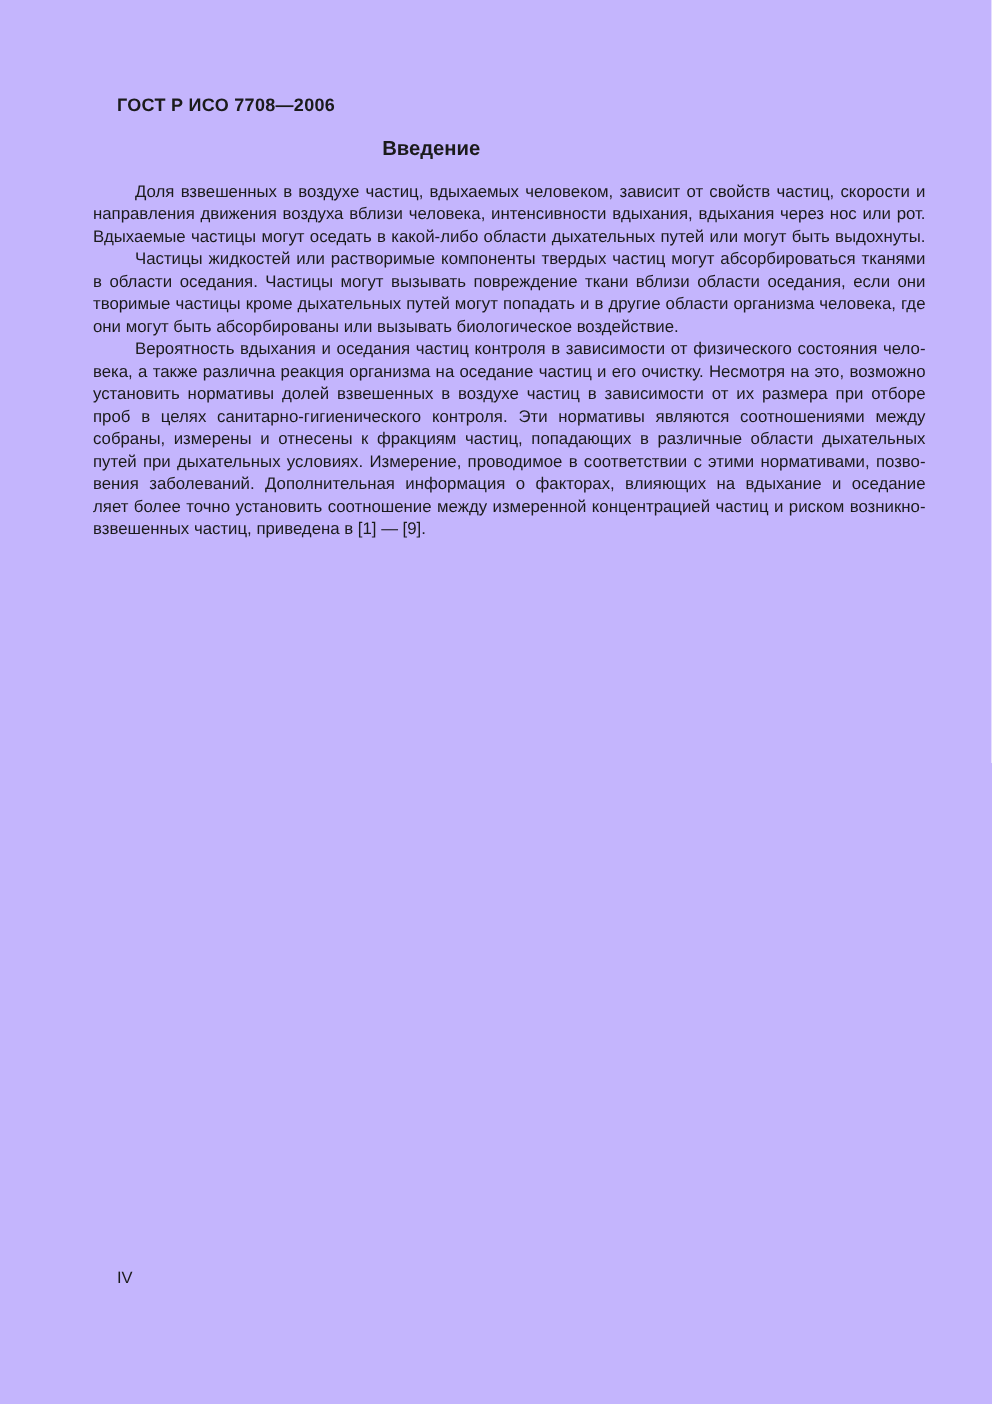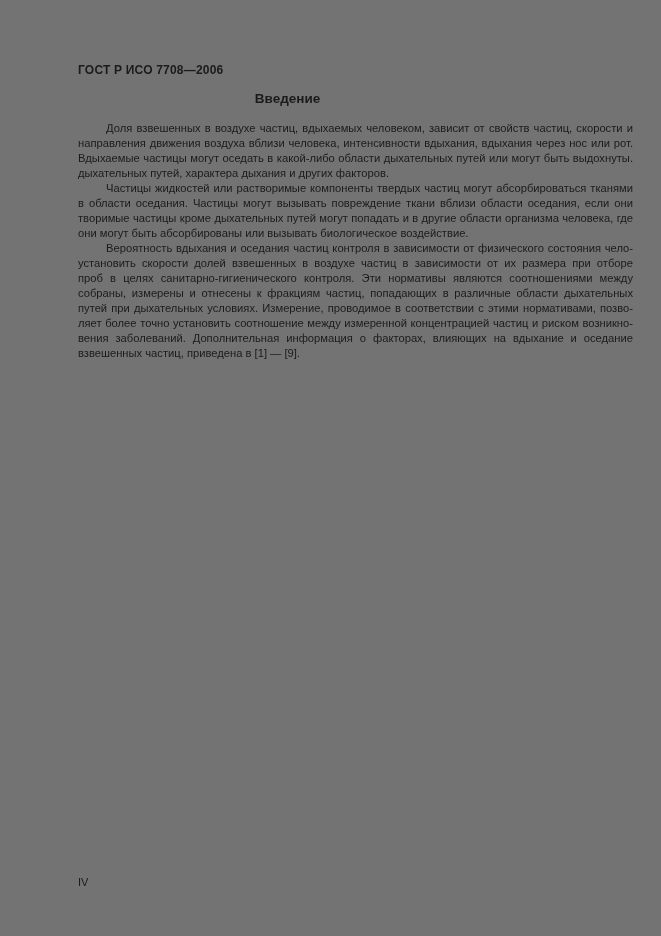--- a/index.html
+++ b/index.html
@@ -4,21 +4,21 @@
 <style>
   html, body {
     margin: 0;
     padding: 0;
     background: #ffffff;
   }
   .page {
     position: relative;
     width: 661px;
     height: 936px;
-    background: #737373;
+    background: #c4b5fd;
     font-family: "Liberation Sans", sans-serif;
     color: #1b1b1b;
     overflow: hidden;
   }
   .doc-header {
     position: absolute;
     left: 78px;
     top: 63px;
     font-size: 12px;
     font-weight: bold;
@@ -30,21 +30,21 @@
     left: 0;
     top: 91px;
     width: 575px;
     margin: 0;
     text-align: center;
     font-size: 13.5px;
     font-weight: bold;
   }
   .doc-body {
     position: absolute;
-    left: 78px;
+    left: 62px;
     top: 121px;
     width: 555px;
   }
   .para {
     margin: 0;
     padding: 0;
   }
   .line {
     font-size: 11.2px;
     line-height: 15px;
@@ -56,56 +56,55 @@
     text-indent: 28px;
   }
   .line.last {
     text-align-last: left;
   }
   .page-number {
     position: absolute;
     left: 78px;
     top: 846px;
     font-size: 11px;
-    margin-top: 30px;
   }
 </style>
 </head>
 <body>
 
 <div class="page">
 
   <div class="doc-header">ГОСТ Р ИСО 7708—2006</div>
 
   <h1 class="doc-title">Введение</h1>
 
   <div class="doc-body">
 
     <div class="para">
       <div class="line first">Доля взвешенных в воздухе частиц, вдыхаемых человеком, зависит от свойств частиц, скорости и</div>
       <div class="line">направления движения воздуха вблизи человека, интенсивности вдыхания, вдыхания через нос или рот.</div>
       <div class="line">Вдыхаемые частицы могут оседать в какой-либо области дыхательных путей или могут быть выдохнуты.</div>
-      <div class="line last">дыхательных путей, характера дыхания и других факторов.</div>
     </div>
 
     <div class="para">
       <div class="line first">Частицы жидкостей или растворимые компоненты твердых частиц могут абсорбироваться тканями</div>
       <div class="line">в области оседания. Частицы могут вызывать повреждение ткани вблизи области оседания, если они</div>
       <div class="line">творимые частицы кроме дыхательных путей могут попадать и в другие области организма человека, где</div>
       <div class="line last">они могут быть абсорбированы или вызывать биологическое воздействие.</div>
     </div>
 
     <div class="para">
       <div class="line first">Вероятность вдыхания и оседания частиц контроля в зависимости от физического состояния чело-</div>
-      <div class="line">установить скорости долей взвешенных в воздухе частиц в зависимости от их размера при отборе</div>
+      <div class="line">века, а также различна реакция организма на оседание частиц и его очистку. Несмотря на это, возможно</div>
+      <div class="line">установить нормативы долей взвешенных в воздухе частиц в зависимости от их размера при отборе</div>
       <div class="line">проб в целях санитарно-гигиенического контроля. Эти нормативы являются соотношениями между</div>
       <div class="line">собраны, измерены и отнесены к фракциям частиц, попадающих в различные области дыхательных</div>
       <div class="line">путей при дыхательных условиях. Измерение, проводимое в соответствии с этими нормативами, позво-</div>
+      <div class="line">вения заболеваний. Дополнительная информация о факторах, влияющих на вдыхание и оседание</div>
       <div class="line">ляет более точно установить соотношение между измеренной концентрацией частиц и риском возникно-</div>
-      <div class="line">вения заболеваний. Дополнительная информация о факторах, влияющих на вдыхание и оседание</div>
       <div class="line last">взвешенных частиц, приведена в [1] — [9].</div>
     </div>
 
   </div>
 
   <div class="page-number">IV</div>
 
 </div>
 
 </body></html>

